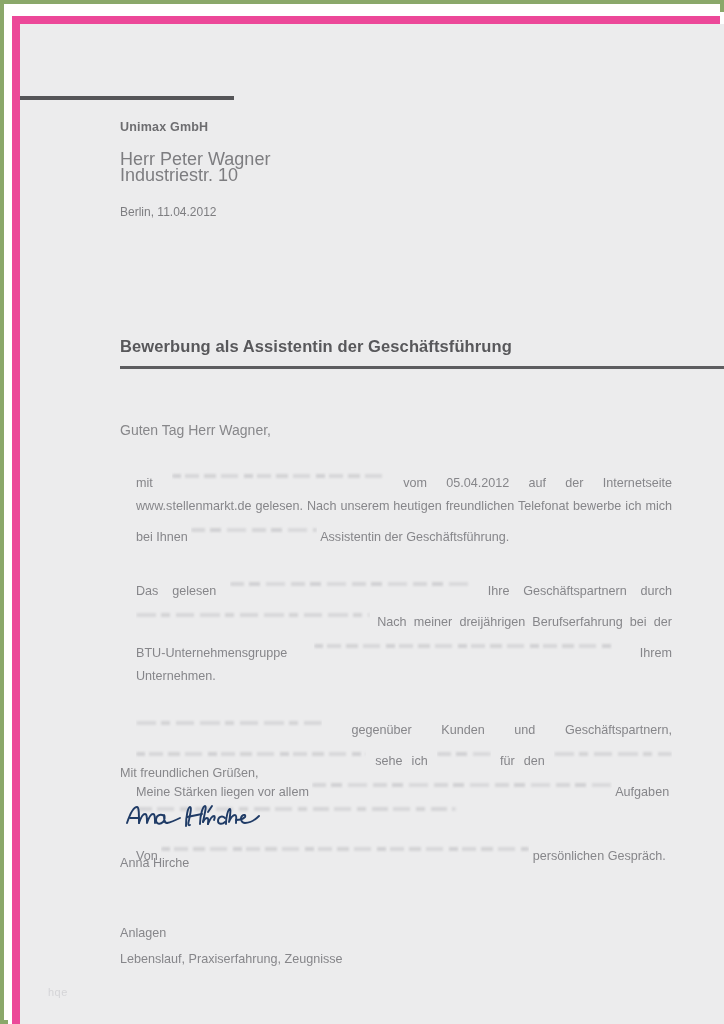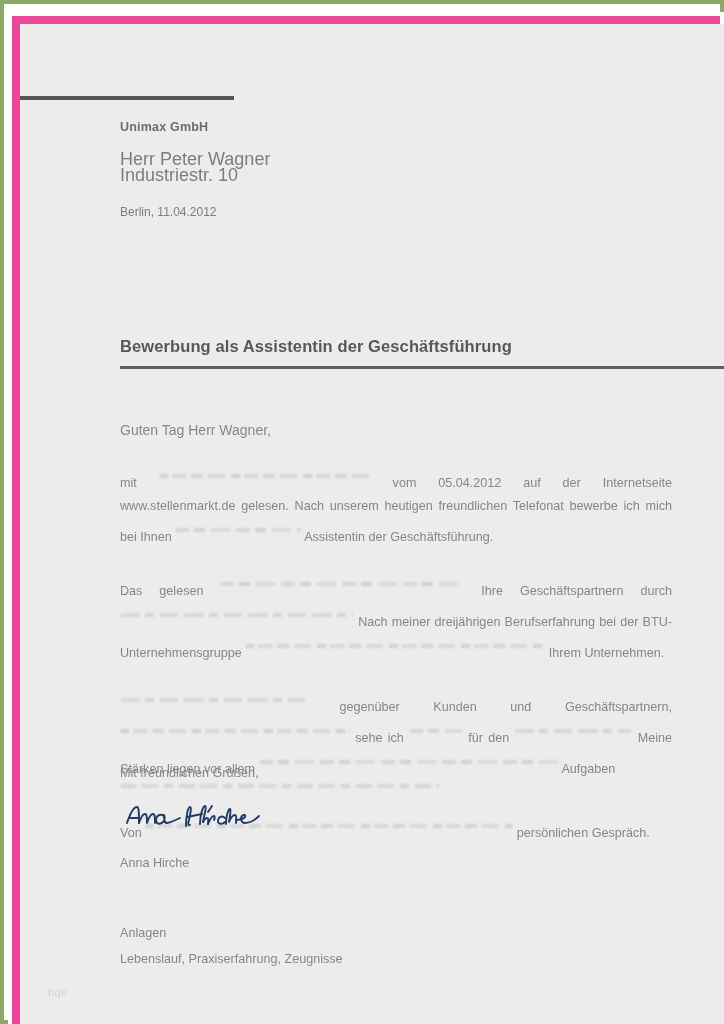--- a/index.html
+++ b/index.html
@@ -109,21 +109,21 @@
   .salutation {
     font-size: 14px;
     color: #87878a;
     margin: 0 0 26px 0;
   }
   .para {
     font-size: 12.6px;
     color: #86868a;
     line-height: 23px;
     text-align: justify;
-    margin: 0 0 23px 0;
+    margin: 0 0 23px 16px;
   }
   .para.last-para { margin-bottom: 26px; }
 
   
   .redact {
     display: inline-block;
     position: relative;
     vertical-align: baseline;
     color: transparent;
     overflow: hidden;

